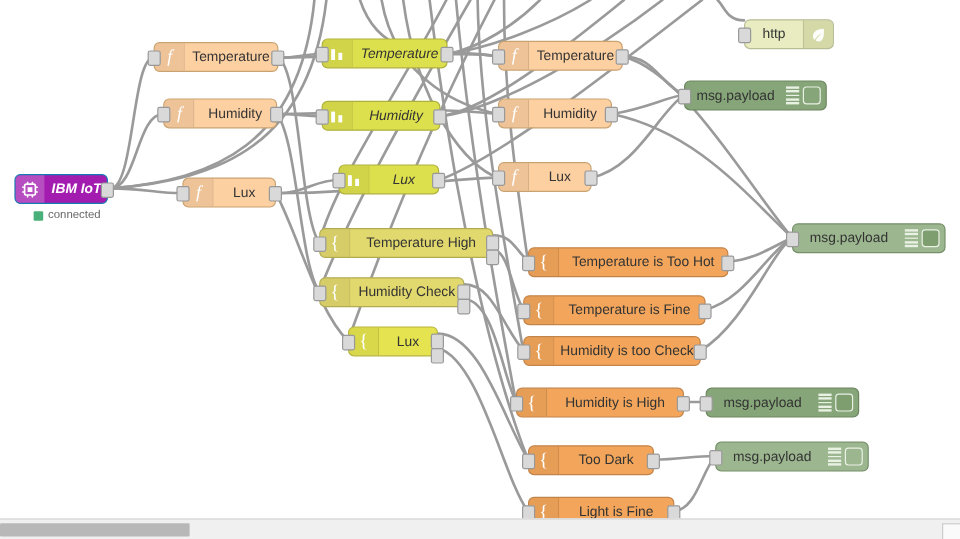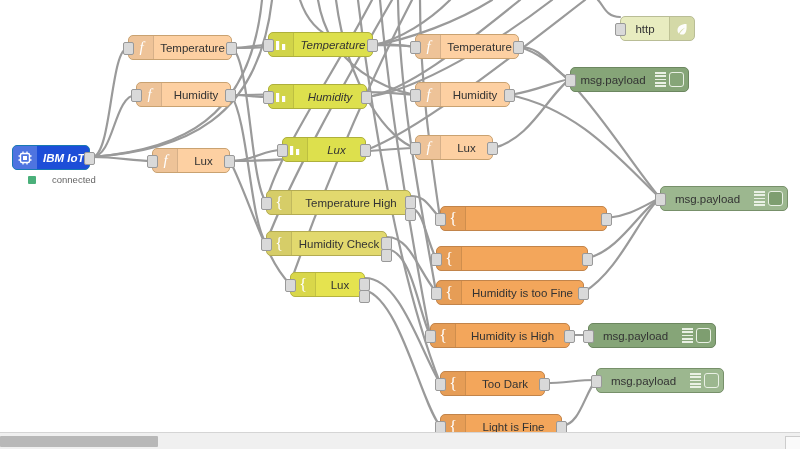--- a/index.html
+++ b/index.html
@@ -24,31 +24,31 @@
   .n-func{background:#fdd0a2;border-color:#c9a271;}
   .n-func .ico{background:rgba(0,0,0,.06);}
   .n-chart{background:#dde04d;border-color:#aeb03c;}
   .n-chart .lbl{font-style:italic;}
   .n-switch{background:#e2d96e;border-color:#b3ab52;}
   .n-switchg{background:#e5e34f;border-color:#b6b43e;}
   .n-change{background:#f3a65b;border-color:#c2844a;}
   .n-debug{background:#86a578;border-color:#6c8760;}
   .n-debug-sel{background:#9cb78f;border-color:#77906a;}
   .n-http{background:#e8ecc0;border-color:#b9bd96;}
-  .n-ibm{background:#1d4ed8;border-color:#1779b3;}
+  .n-ibm{background:#a21caf;border-color:#1779b3;}
   .n-ibm .lbl{color:#fff;font-style:italic;font-weight:bold;font-size:11.5px;text-align:left;padding-left:6px;}
   .n-ibm .ico{background:rgba(255,255,255,.22);border-right:none;}
 
   .dbg-right{display:flex;align-items:center;gap:3px;padding-right:4px;}
   .dbg-lines{display:flex;flex-direction:column;gap:1.5px;}
   .dbg-lines i{display:block;width:11px;height:1.7px;background:#e9f0e4;}
   .dbg-btn{width:13px;height:13px;border:1.6px solid #e9f0e4;border-radius:3px;background:transparent;}
   .dbg-btn.on{background:#7e9e70;}
 
-  .status{position:absolute;font-size:9.5px;color:#666;display:flex;align-items:center;gap:16px;
+  .status{position:absolute;font-size:9.5px;color:#666;display:flex;align-items:center;gap:4px;
           white-space:nowrap;}
   .status .dot{width:8px;height:8px;background:#4ab07a;border-radius:1px;display:inline-block;}
 
   #scrollbar{position:absolute;left:0;top:432px;width:800px;height:17px;background:#f0f0f0;
              border-top:1px solid #d5d5d5;}
   #scrollthumb{position:absolute;left:0;top:3px;height:11px;width:158px;background:#b8b8b8;border-radius:1px;}
   #corner{position:absolute;right:0;top:436px;width:14px;height:13px;border-left:1px solid #ccc;border-top:1px solid #ccc;background:#fafafa;}
 </style>
 </head>
 <body>
@@ -265,39 +265,41 @@
         <div class="port in"></div>
         <div class="port out o2" style="top: 5px;"></div>
         <div class="port out o2" style="top: 17px;"></div>
       </div>
       <div class="node n-change" style="left: 440px; top: 206px; width: 167px;">
         <div class="ico">
           <svg width="12" height="15" viewBox="0 0 12 15">
             <text x="6" y="12.5" font-family="Liberation Serif,serif" font-size="16" fill="#fff" text-anchor="middle">{</text>
           </svg>
         </div>
+        <div class="lbl">Temperature is Too Hot</div>
         <div class="port in"></div>
         <div class="port out"></div>
       </div>
       <div class="node n-change" style="left: 436px; top: 246px; width: 152px;">
         <div class="ico">
           <svg width="12" height="15" viewBox="0 0 12 15">
             <text x="6" y="12.5" font-family="Liberation Serif,serif" font-size="16" fill="#fff" text-anchor="middle">{</text>
           </svg>
         </div>
+        <div class="lbl">Temperature is Fine</div>
         <div class="port in"></div>
         <div class="port out"></div>
       </div>
       <div class="node n-change" style="left: 436px; top: 280px; width: 148px;">
         <div class="ico">
           <svg width="12" height="15" viewBox="0 0 12 15">
             <text x="6" y="12.5" font-family="Liberation Serif,serif" font-size="16" fill="#fff" text-anchor="middle">{</text>
           </svg>
         </div>
-        <div class="lbl">Humidity is too Fine</div>
+        <div class="lbl">Humidity is too Check</div>
         <div class="port in"></div>
         <div class="port out"></div>
       </div>
       <div class="node n-change" style="left: 430px; top: 323px; width: 140px;">
         <div class="ico">
           <svg width="12" height="15" viewBox="0 0 12 15">
             <text x="6" y="12.5" font-family="Liberation Serif,serif" font-size="16" fill="#fff" text-anchor="middle">{</text>
           </svg>
         </div>
         <div class="lbl">Humidity is High</div>

